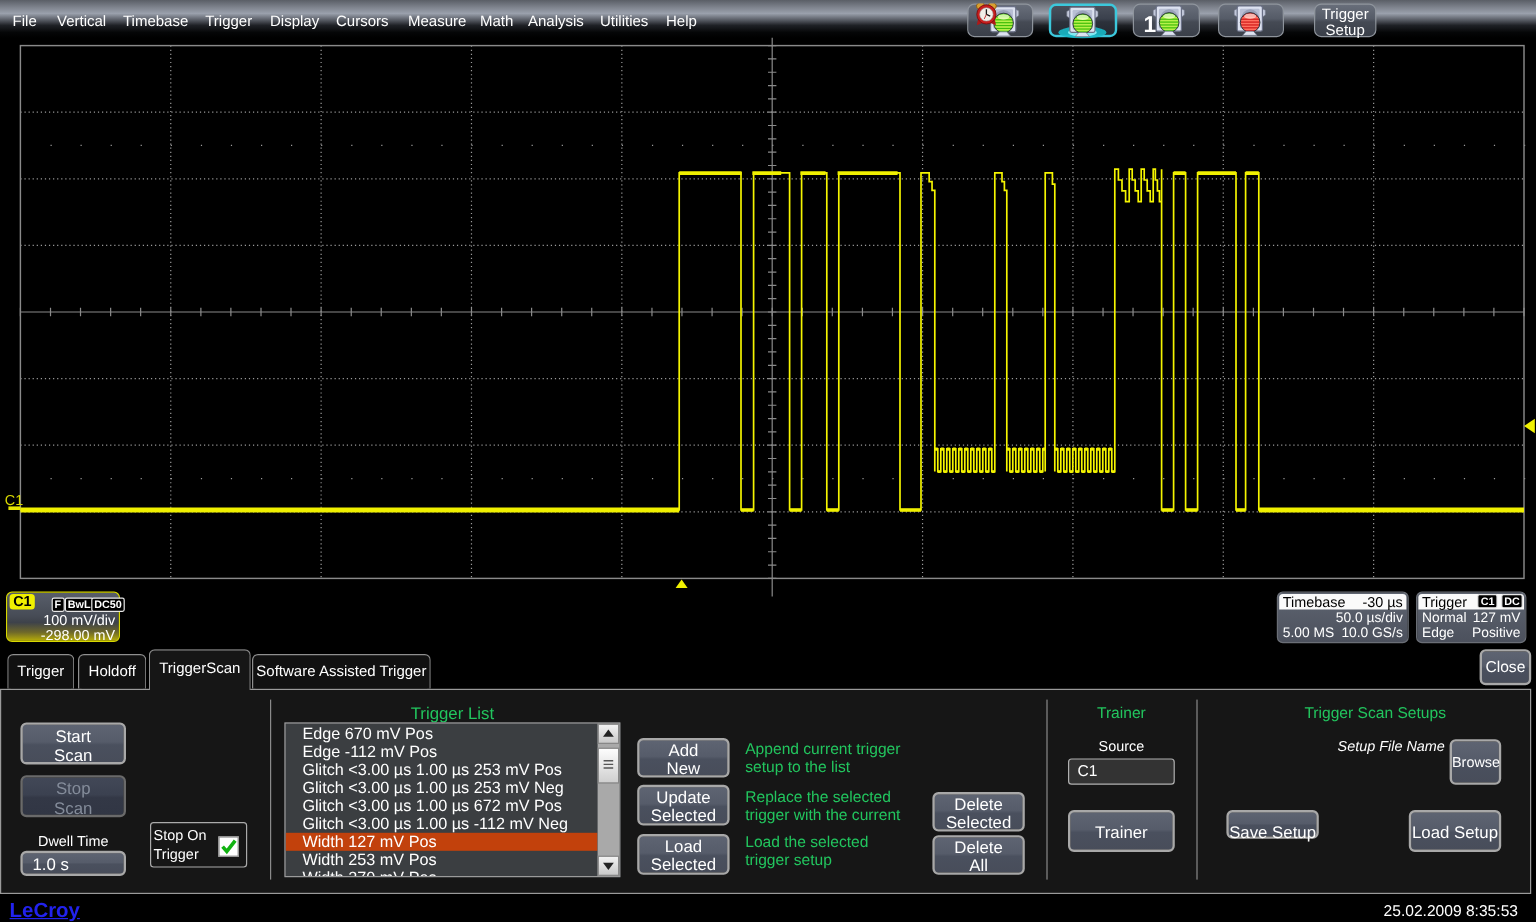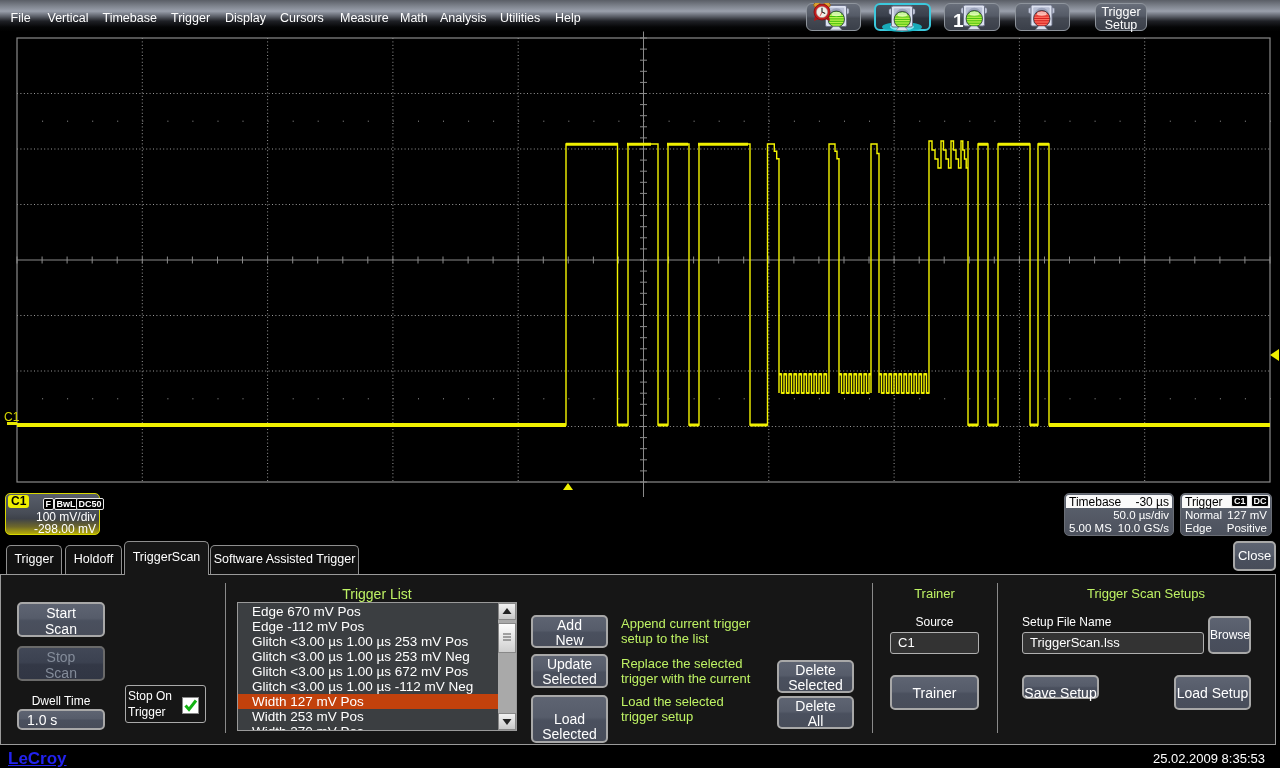--- a/index.html
+++ b/index.html
@@ -26,21 +26,21 @@
   border-radius:2px; font-size:9px; line-height:10px; padding:0 1.5px; font-weight:bold; }
 .row { position:absolute; left:4px; right:4px; color:#fff; font-size:11.5px; }
 .tab { position:absolute; background:#111; border:1px solid #8f8f8f; border-bottom:none;
   border-radius:5px 5px 0 0; color:#fff; font-size:12.5px; text-align:center; white-space:nowrap; }
 #dlg { left:0px; top:574px; width:1276px; height:171px; background:#161616; border:1px solid #9a9a9a; }
 .btn { position:absolute; border:2px solid #a8a8a8; border-radius:5px; color:#fff;
   background:linear-gradient(180deg,#5e6472 0%,#565c6a 46%,#4a505e 54%,#484d5a 100%);
   font-size:14px; text-align:center; }
 .btn.dis { color:#848c9a; border-color:#6a6a6a;
   background:linear-gradient(180deg,#424857 0%,#3b4150 46%,#333846 54%,#313644 100%); }
-.ylab { position:absolute; color:#bef264; font-size:13px; white-space:nowrap; }
+.ylab { position:absolute; color:#22c55e; font-size:13px; white-space:nowrap; }
 .wlab { position:absolute; color:#fff; font-size:12px; white-space:nowrap; }
 .field { position:absolute; border:1px solid #b0b0b0; border-radius:3px; color:#fff; font-size:13px; }
 .sep { position:absolute; width:1px; background:#8a8a8a; }
 </style></head>
 <body>
 <div id="page">
 
 <div id="menubar" class="abs"></div>
 <span class="mi" style="left:10.5px">File</span>
 <span class="mi" style="left:47.5px">Vertical</span>
@@ -279,34 +279,33 @@
           </svg></div>
     <div style="position:absolute;top:20px;left:0;width:18px;height:30px;background:linear-gradient(180deg,#fdfdfd,#cfcfcf);border:1px solid #888;">
       <svg width="16" height="28">
             <path d="M4 10h8M4 13h8M4 16h8" stroke="#555" stroke-width="1.2"></path>
           </svg></div>
   </div>
 </div>
 
 <div class="btn" style="left:531px; top:615px; width:77px; height:33px; line-height:15px; padding-top:1px;">Add<br>New</div>
 <div class="btn" style="left:531px; top:654px; width:77px; height:34px; line-height:15px; padding-top:1px;">Update<br>Selected</div>
-<div class="btn" style="left:531px; top:695px; width:77px; height:48px; line-height:15px; padding-top:15px;">Load<br>Selected</div>
+<div class="btn" style="left:531px; top:695px; width:77px; height:34px; line-height:15px; padding-top:1px;">Load<br>Selected</div>
 <div class="ylab" style="left:621px; top:616px; line-height:15px;">Append current trigger<br>setup to the list</div>
 <div class="ylab" style="left:621px; top:656px; line-height:15px;">Replace the selected<br>trigger with the current</div>
 <div class="ylab" style="left:621px; top:694px; line-height:15px;">Load the selected<br>trigger setup</div>
 <div class="btn" style="left:777px; top:660px; width:77px; height:33px; line-height:15px; padding-top:1px;">Delete<br>Selected</div>
 <div class="btn" style="left:777px; top:696px; width:77px; height:33px; line-height:15px; padding-top:1px;">Delete<br>All</div>
 
 <div class="ylab" style="left:872px; top:586px; width:125px; text-align:center;">Trainer</div>
 <div class="wlab" style="left:872px; top:615px; width:125px; text-align:center;">Source</div>
 <div class="field" style="left:890px; top:632px; width:89px; height:22px; background:#333; line-height:20px; padding-left:7px;">C1</div>
 <div class="btn" style="left:890px; top:675px; width:89px; height:35px; line-height:33px;">Trainer</div>
 
 <div class="ylab" style="left:997px; top:586px; width:298px; text-align:center;">Trigger Scan Setups</div>
-<div class="wlab" style="left:1022px; top:615px; width:182px; text-align:left;">Setup File Name</div>
-<div class="field" style="left:1022px; top:632px; width:182px; height:22px; background:#333; line-height:20px; padding-left:7px;">TriggerScan.lss</div>
+<div class="wlab" style="left:1022px; top:615px; width:182px; text-align:right;font-style:italic;">Setup File Name</div>
 <div class="btn" style="left:1208px; top:616px; width:43px; height:38px; line-height:34px; font-size:12px;">Browse</div>
 <div class="btn" style="left:1022px; top:675px; width:77px; height:24px; line-height:33px;">Save Setup</div>
 <div class="btn" style="left:1174px; top:675px; width:77px; height:35px; line-height:33px;">Load Setup</div>
 
 <div class="abs" style="left:8px; top:749px; color:#2222ee; font-size:17px; font-weight:bold; text-decoration:underline;">LeCroy</div>
 <div class="abs" style="right:15px; top:751px; color:#fff; font-size:13px;">25.02.2009 8:35:53</div>
 
 </div>
 </body></html>

